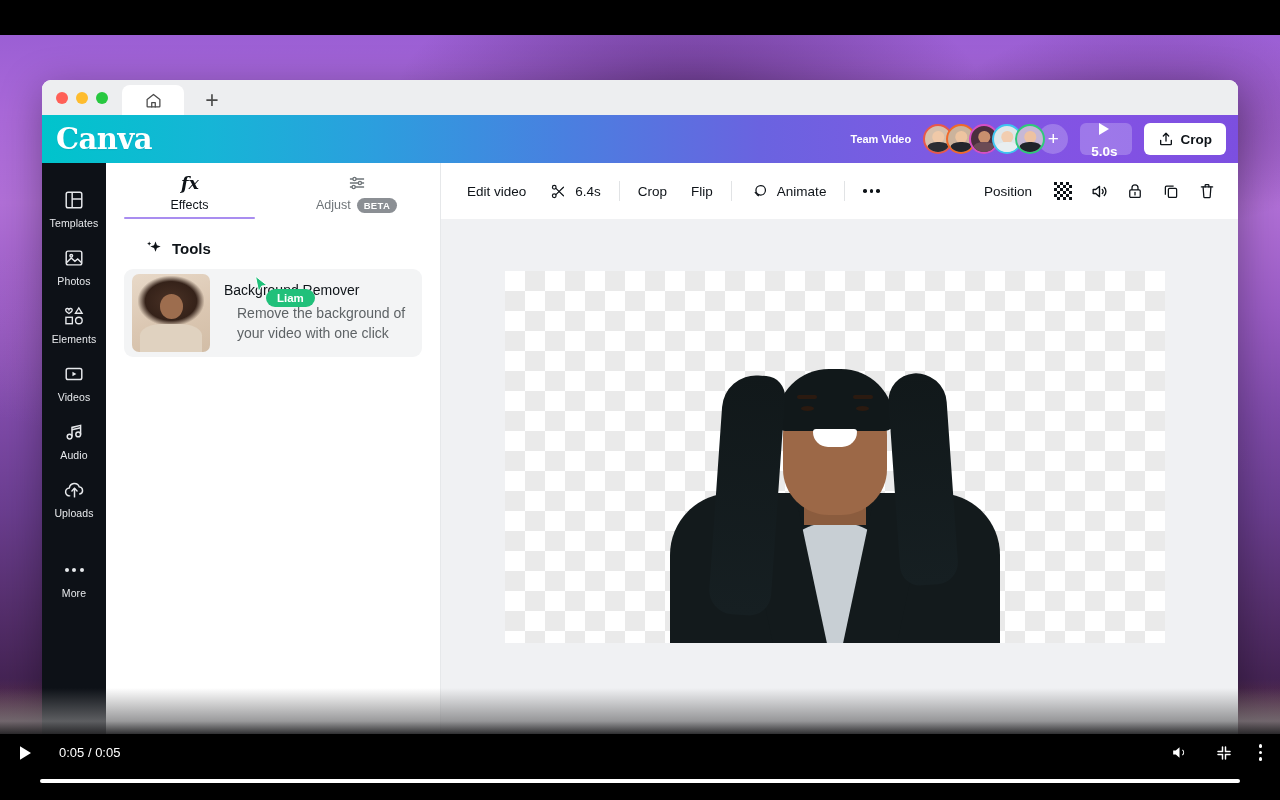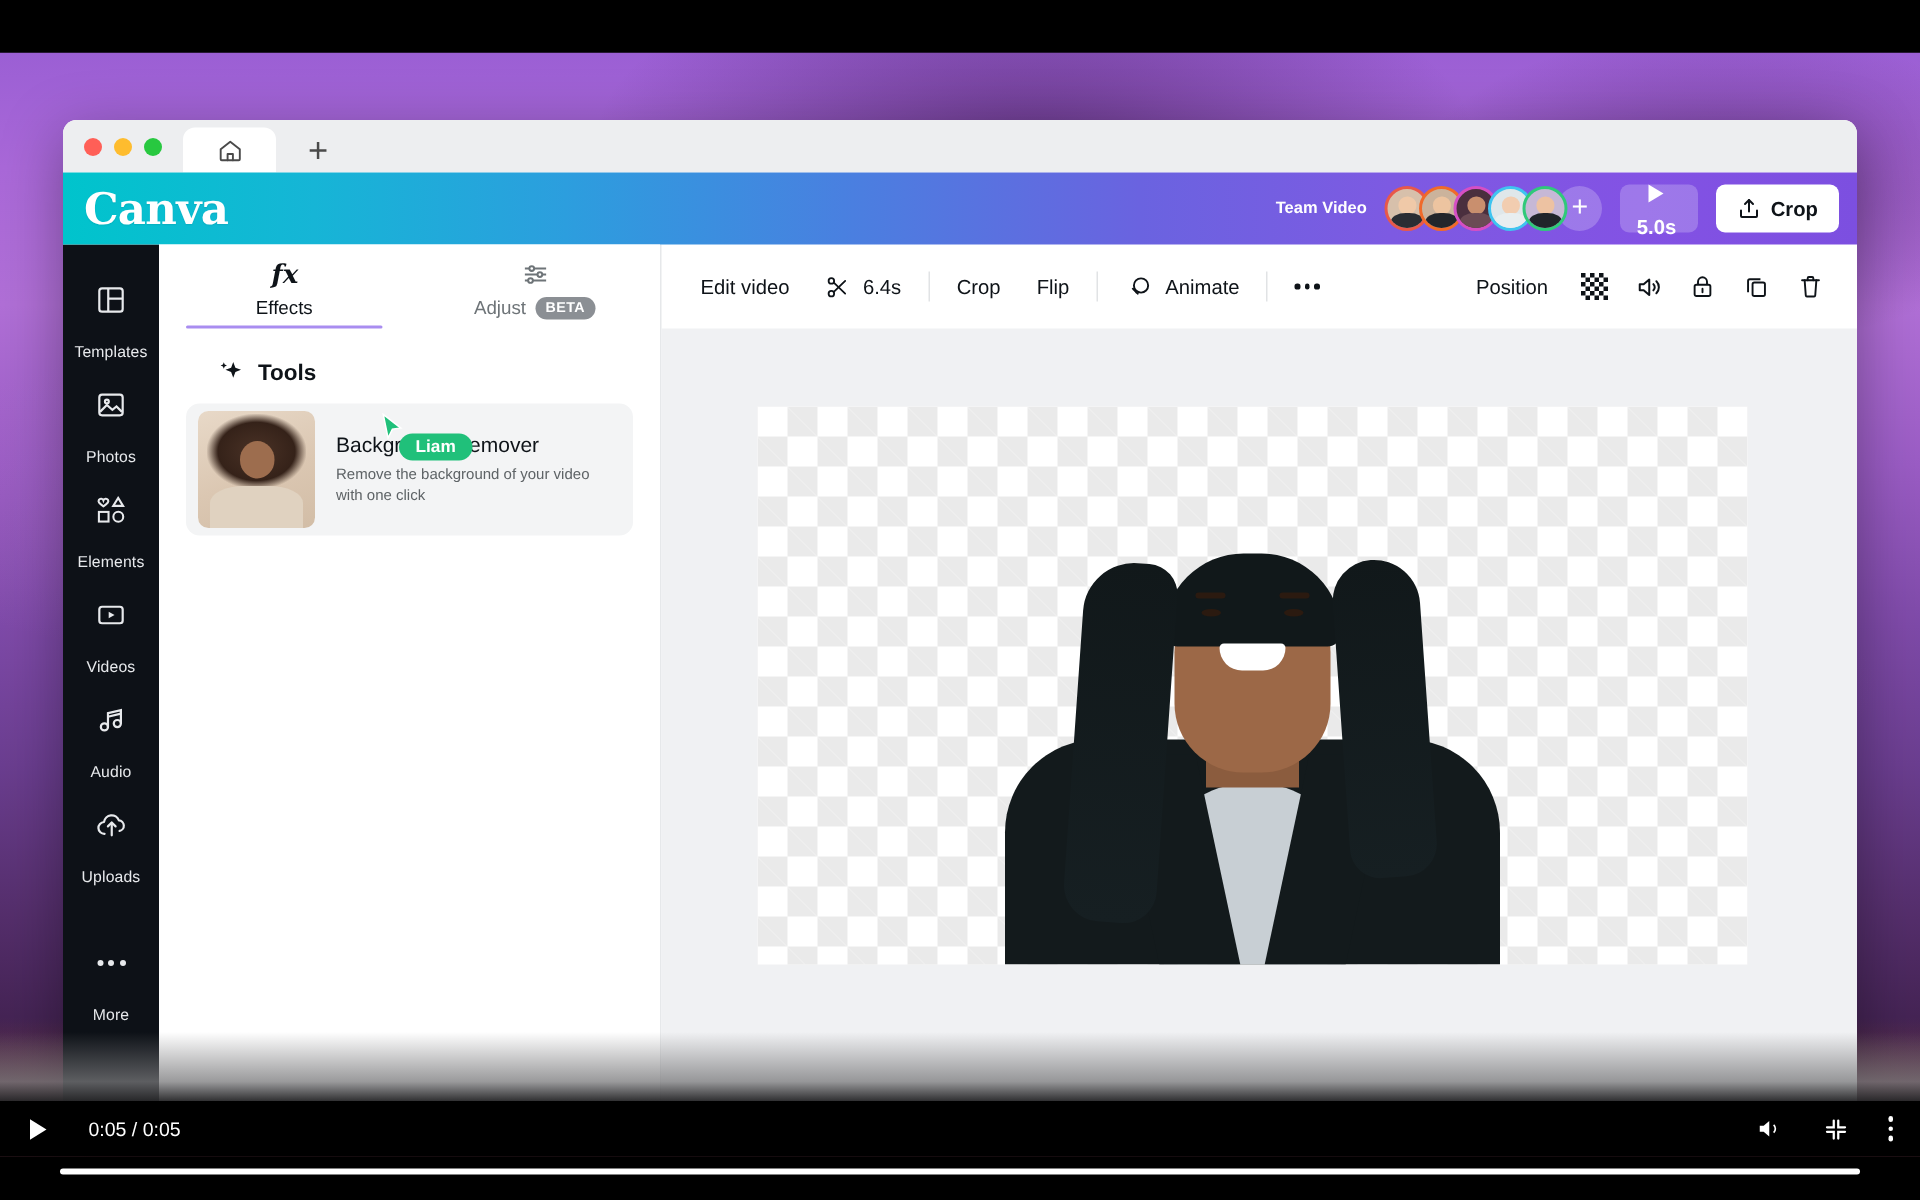--- a/index.html
+++ b/index.html
@@ -100,21 +100,21 @@
   
   .bodyrow{ display:flex; height:600px; }
 
   
   .rail{
     width:64px; background:#0d1117; display:flex; flex-direction:column;
     align-items:center; padding-top:16px; flex:0 0 64px;
   }
   .rail-item{
     width:64px; padding:10px 0 8px; display:flex; flex-direction:column;
-    align-items:center; gap:18px; color:#e7e9ec;
+    align-items:center; gap:6px; color:#e7e9ec;
   }
   .rail-item .lbl{ font-size:10.5px; letter-spacing:.1px; }
   .dots3{ display:flex; gap:3.5px; height:22px; align-items:center; }
   .dots3 i{ width:4px;height:4px;border-radius:50%;background:#e7e9ec; display:block; }
 
   
   .panel{ width:334px; background:#fff; flex:0 0 334px; position:relative; }
   .tabs{ display:flex; height:56px; }
   .ptab{
     flex:1; display:flex; flex-direction:column; align-items:center; justify-content:center;
@@ -143,21 +143,21 @@
     background:linear-gradient(160deg,#e8d9c8 0%,#dbc7b2 55%,#d2bda6 100%);
   }
   .th-hair{ position:absolute; left:8%; top:2%; width:84%; height:62%;
             background:radial-gradient(ellipse at 50% 52%, #4a3226 0%, #352219 55%, rgba(50,33,24,0) 72%); }
   .th-face{ position:absolute; left:36%; top:26%; width:30%; height:32%; border-radius:50%;
             background:#9d6d4e; }
   .th-body{ position:absolute; left:10%; bottom:-4%; width:80%; height:40%;
             border-radius:36% 36% 0 0; background:#e0d2c0; }
   .tool-txt{ padding-right:6px; }
   .tool-title{ font-size:14px; color:#0e1318; margin-bottom:6px; font-weight:400; }
-  .tool-desc{ font-size:10px; color:#5e6366; line-height:1.42; }
+  .tool-desc{ font-size:14px; color:#5e6366; line-height:1.42;margin-left:13px; }
 
   
   .collab{ position:absolute; left:148px; top:112px; z-index:25; }
   .collab .badge{
     position:absolute; left:12px; top:14px; background:#20c07a; color:#fff;
     font-size:11.5px; font-weight:600; padding:3px 11px; border-radius:10px; white-space:nowrap;
   }
 
   
   .editor{ flex:1; display:flex; flex-direction:column; background:#fff; border-left:1px solid #e6e8ea; }

